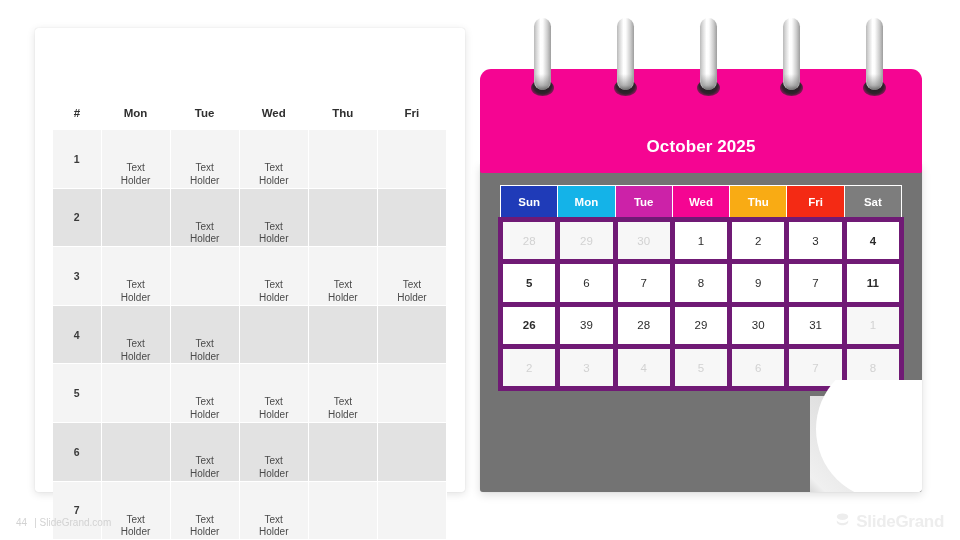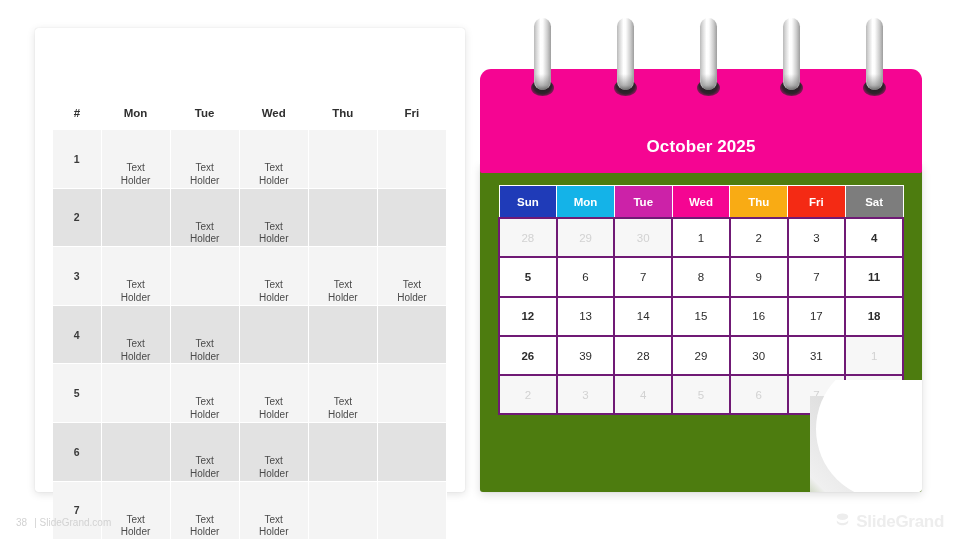--- a/index.html
+++ b/index.html
@@ -145,21 +145,21 @@
     letter-spacing: 0.1px;
   }
 
   
   #calendar-paper {
     position: absolute;
     left: 10px;
     top: 146px;
     width: 442px;
     height: 328px;
-    background: #4d7c0f;
+    background: #737373;
     border-radius: 0 0 3px 3px;
     box-shadow: 0 3px 10px rgba(0,0,0,0.13), 0 0 1px rgba(0,0,0,0.2);
     z-index: 1;
     overflow: hidden;
   }
 
   #calendar-grid {
     position: absolute;
     left: 18px;
     top: 21px;
@@ -177,21 +177,21 @@
     padding: 0;
     border: 1px solid #ffffff;
   }
   #calendar-grid td {
     height: 37.3px;
     font-size: 11.5px;
     color: #2c2c2c;
     text-align: center;
     vertical-align: middle;
     background: #ffffff;
-    border: 2px solid #701a75;
+    border: 5px solid #701a75;
     padding: 0;
   }
   #calendar-grid td.bold { font-weight: bold; }
   #calendar-grid td.muted {
     color: #d2d2d2;
     background: #f7f7f7;
     font-weight: normal;
   }
 
   
@@ -410,29 +410,20 @@
           <tr>
             <td class="bold">5</td>
             <td>6</td>
             <td>7</td>
             <td>8</td>
             <td>9</td>
             <td>7</td>
             <td class="bold">11</td>
           </tr>
           <tr>
-            <td class="bold">12</td>
-            <td>13</td>
-            <td>14</td>
-            <td>15</td>
-            <td>16</td>
-            <td>17</td>
-            <td class="bold">18</td>
-          </tr>
-          <tr>
             <td class="bold">26</td>
             <td>39</td>
             <td>28</td>
             <td>29</td>
             <td>30</td>
             <td>31</td>
             <td class="muted">1</td>
           </tr>
           <tr>
             <td class="muted">2</td>
@@ -447,21 +438,21 @@
     </table>
 
     <div id="page-curl">
       <div class="curl-shadow"></div>
       <div class="curl-white"></div>
     </div>
   </div>
 </div>
 
 <div id="footer-left">
-  <span class="pg">38</span><span>|</span>
+  <span class="pg">44</span><span>|</span>
   <span>SlideGrand.com</span>
 </div>
 
 <div id="brand">
   <span>
     <svg width="17" height="17" viewBox="0 0 24 24" aria-hidden="true">
       <ellipse cx="12" cy="8" rx="8" ry="4.6" fill="#ededed"></ellipse>
       <path d="M4 12.2c0 2.5 3.6 4.6 8 4.6s8-2.1 8-4.6v3.2c0 2.5-3.6 4.6-8 4.6s-8-2.1-8-4.6z" fill="#ededed"></path>
     </svg>
   </span>

